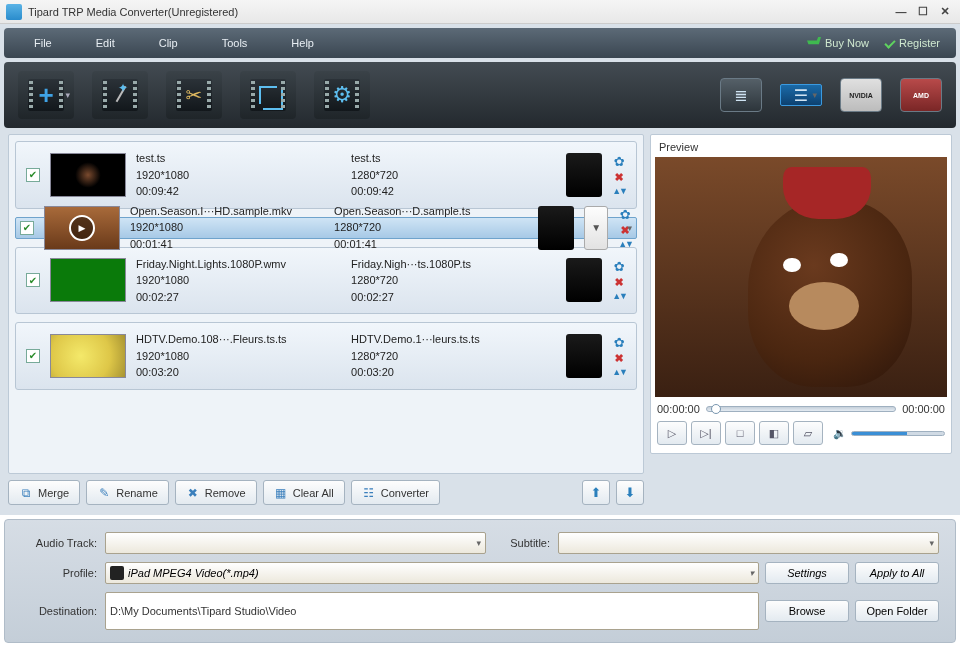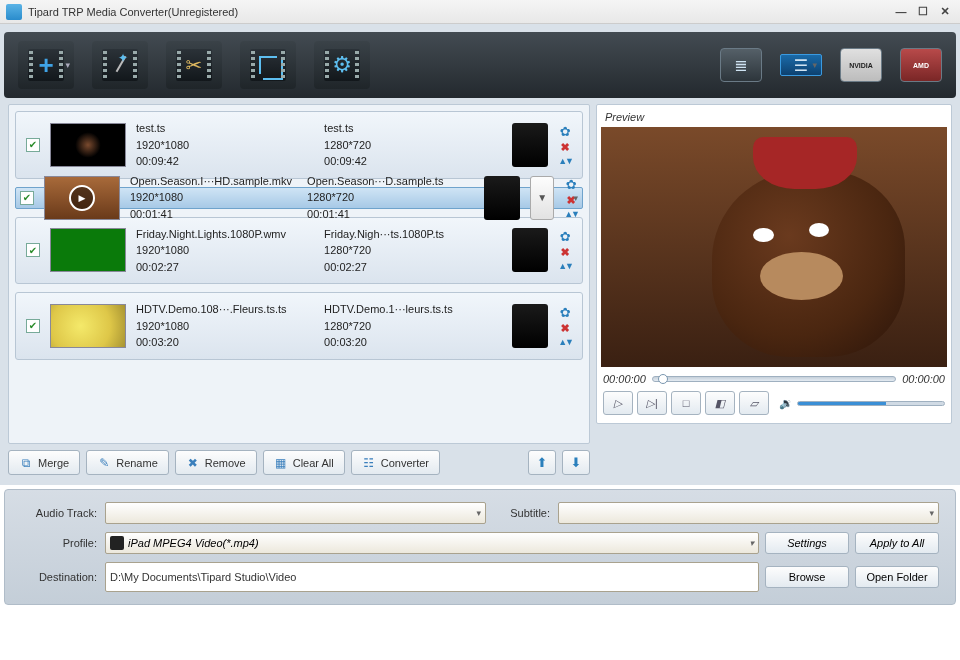--- a/index.html
+++ b/index.html
@@ -64,21 +64,21 @@
 .acts .g { color:#2a7fbc; cursor:pointer; font-size:13px; }
 .acts .x { color:#c33; cursor:pointer; font-size:11px; font-weight:bold; }
 .acts .ud { color:#2a7fbc; cursor:pointer; font-size:9px; letter-spacing:-2px; }
 
 .listbtns { display:flex; gap:6px; }
 .btn { background: linear-gradient(#fdfdfd,#e3eaf0); border:1px solid #a5b3c0; border-radius:3px; padding: 4px 10px; display:flex; align-items:center; gap:5px; cursor:pointer; color:#333; }
 .btn .bi { width:14px; height:14px; display:inline-flex; align-items:center; justify-content:center; color:#3a7fbc; font-size:12px; }
 .listbtns .spacer { flex:1; }
 .sq { width:28px; padding:4px 0; justify-content:center; color:#2a7fbc; font-size:13px; }
 
-.right { width: 356px; display:flex; flex-direction:column;font-style:italic; }
+.right { width: 302px; display:flex; flex-direction:column; }
 .preview { background:#fff; border:1px solid #bcc9d6; border-radius:2px; padding:4px; }
 .preview .lbl { padding: 2px 4px 4px; color:#333; }
 .pview { width: 100%; height: 240px; background: #2a1a12; position:relative; overflow:hidden; }
 .pview .bear { position:absolute; left:32%; top:18%; width:56%; height:78%; background: radial-gradient(circle at 40% 35%, #6a3a1e 0%, #4a2610 60%, #2a140a 100%); border-radius: 48% 42% 40% 40%; }
 .pview .hat { position:absolute; left:44%; top:4%; width:30%; height:22%; background:#a62626; border-radius: 10% 10% 40% 40% / 20% 20% 60% 60%; }
 .pview .eye { position:absolute; width:6%; height:6%; background:#fff; border-radius:50%; }
 .pview .eye.l { left:44%; top:42%; } .pview .eye.r { left:60%; top:40%; }
 .pview .snout { position:absolute; left:46%; top:52%; width:24%; height:20%; background:#b78a5e; border-radius:50%; }
 .pview .bg { position:absolute; inset:0; background: linear-gradient(#7a4a2a, #3a2012); }
 .timebar { display:flex; align-items:center; gap:6px; padding: 6px 2px; font-size:10px; color:#333; }
@@ -87,21 +87,21 @@
 .pctrls { display:flex; gap:4px; padding: 0 2px 4px; align-items:center; }
 .pctrls .pb { width:30px; height:24px; background:linear-gradient(#fdfdfd,#e3eaf0); border:1px solid #a5b3c0; border-radius:3px; display:flex; align-items:center; justify-content:center; cursor:pointer; color:#556; font-size:11px; }
 .pctrls .vol { flex:1; display:flex; align-items:center; gap:4px; margin-left:6px; }
 .pctrls .vol .vtrack { flex:1; height:5px; background:linear-gradient(90deg,#3a8fd6 60%,#d0dae4 60%); border:1px solid #9fb0c0; border-radius:3px; }
 
 .bottom { background: linear-gradient(#d6dde5,#c4ced8); border:1px solid #b0bcc8; border-radius:4px; margin: 4px; padding: 12px 16px; display:flex; gap: 20px; align-items:flex-start; }
 .form { display:grid; grid-template-columns: 78px 1fr 60px 1fr; row-gap:8px; column-gap:6px; align-items:center; flex:1; }
 .form .lb { text-align:right; color:#333; padding-right:2px; }
 .sel { height:22px; background:linear-gradient(#fff,#ece8dc); border:1px solid #a9a28e; border-radius:2px; display:flex; align-items:center; padding:0 4px; position:relative; }
 .sel::after { content:"▾"; position:absolute; right:4px; color:#666; font-size:9px; }
-.inp { height:30px; background:#fff; border:1px solid #a9a28e; border-radius:2px; padding:0 4px; display:flex; align-items:center; color:#333; }
+.inp { height:38px; background:#fff; border:1px solid #a9a28e; border-radius:2px; padding:0 4px; display:flex; align-items:center; color:#333; }
 .row2 { display:flex; gap:6px; align-items:center; }
 .sb { height:22px; width:84px; background:linear-gradient(#fdfdfd,#e3eaf0); border:1px solid #a5b3c0; border-radius:3px; display:flex; align-items:center; justify-content:center; cursor:pointer; }
 .convert { width: 148px; height: 48px; background: linear-gradient(#3d464e,#1a2025); border:1px solid #556; border-radius:6px; display:flex; align-items:center; justify-content:center; gap:10px; cursor:pointer; box-shadow: inset 0 1px 0 rgba(255,255,255,0.15); }
 .convert .ci { width:22px; height:22px; border:3px solid #2a8fd6; border-right-color:#1a5a8a; border-radius:50%; position:relative; }
 .convert .ci::before,.convert .ci::after { content:""; position:absolute; border:4px solid transparent; }
 .convert .ci::before { border-right-color:#2a8fd6; top:-4px; left:6px; }
 .convert .ci::after { border-left-color:#2a8fd6; bottom:-4px; right:6px; }
 .convert .cl { color:#f0f4f8; font-size:16px; font-weight:bold; letter-spacing:0.5px; }
 </style>
 </head>
@@ -109,20 +109,36 @@
 
 <div class="titlebar">
   <div class="icon"></div>
   <div class="title">Tipard TRP Media Converter(Unregistered)</div>
   <div class="wbtn">—</div>
   <div class="wbtn">☐</div>
   <div class="wbtn">✕</div>
 </div>
 
 <div class="chrome">
+  <div class="menubar">
+    <div class="menu">File</div>
+    <div class="menu">Edit</div>
+    <div class="menu">Clip</div>
+    <div class="menu">Tools</div>
+    <div class="menu">Help</div>
+    <div class="spacer"></div>
+    <div class="rlink">
+        <span class="cart"></span>
+        <span>Buy Now</span>
+      </div>
+    <div class="rlink">
+        <span class="check"></span>
+        <span>Register</span>
+      </div>
+  </div>
 
   <div class="toolbar">
     <div class="tb-btn caret">
         <div class="film">
           <span class="plus">+</span>
         </div>
       </div>
     <div class="tb-btn">
         <div class="film">
           <span class="wand"></span>

